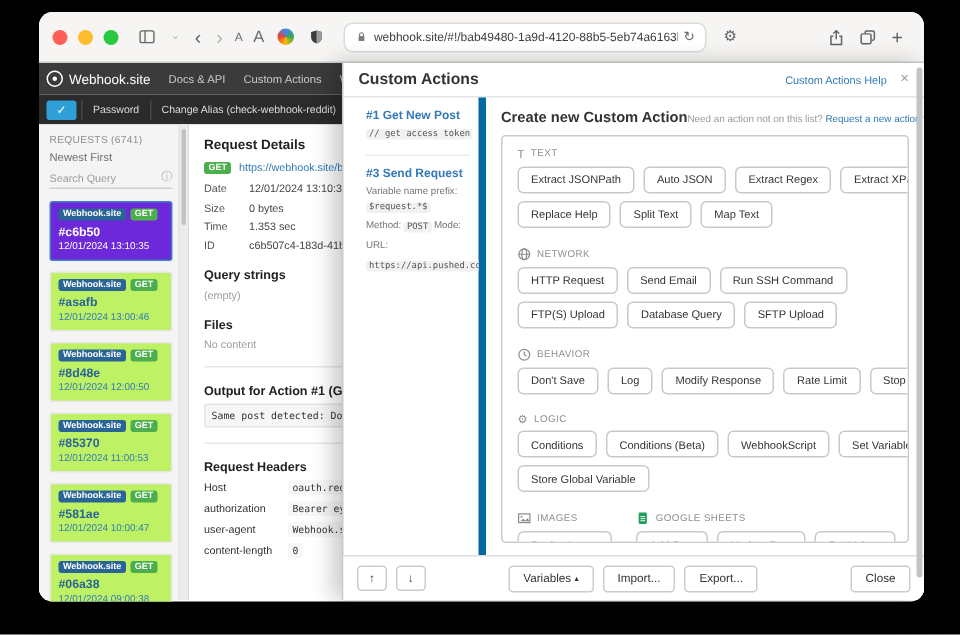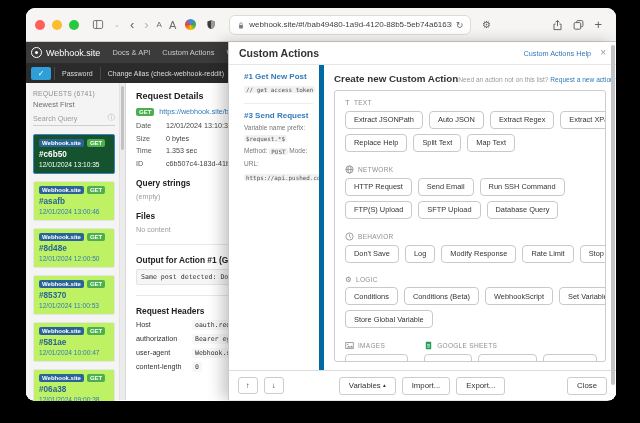--- a/index.html
+++ b/index.html
@@ -52,21 +52,21 @@
   .sb-scrollbar { position:absolute; right:0; top:0; bottom:0; width:6px; background:#ececec; border-left:1px solid #e2e2e2;}
   .sb-thumb { position:absolute; top:3px; left:1px; width:3px; height:64px; background:#c2c2c2; border-radius:2px; }
   .sb-requests { font-size:6.8px; color:#8e8e8e; margin-bottom:3px; letter-spacing:.2px;}
   .sb-sort { font-size:7.5px; color:#6f6f6f; margin-bottom:4px; }
   .sb-search { display:flex; align-items:center; border-bottom:1px solid #cfcfcf; padding-bottom:2px; margin-bottom:8px; }
   .sb-search input { border:none; outline:none; background:transparent; width:62px; font-size:7.2px; color:#555;
                      font-family:"Liberation Sans","DejaVu Sans",sans-serif; }
   .sb-search input::placeholder { color:#9b9b9b; }
   .sb-info { margin-left:auto; color:#b0b0b0; font-size:7.5px; }
   .req-card { background:#bef264; border:1px solid #e5e5e5; border-radius:2px; padding:4px 5px 5px; margin-bottom:7px; }
-  .req-card.sel { background:#14532d; border-color:#3c82c4; }
+  .req-card.sel { background:#6d28d9; border-color:#3c82c4; }
   .badges { display:flex; gap:3px; }
   .badge { font-size:6px; font-weight:bold; color:#fff; padding:1px 3px; border-radius:2px; white-space:nowrap; }
   .badge-src { background:#2a6496; }
   .badge-get { background:#4cae4c; }
   .req-id { font-size:8.2px; font-weight:bold; color:#2a6496; margin-top:3px; }
   .req-date { font-size:6.6px; color:#337ab7; margin-top:2px; white-space:nowrap; }
   .sel .req-id, .sel .req-date { color:#fff; }
 
   
   .panel { flex:1; min-width:0; background:#fff; border-left:1px solid #d8d8d8; padding:8px 0 0 10px;
@@ -373,22 +373,22 @@
                     </svg>
                     <span>NETWORK</span>
                   </div>
                   <div class="btn-line">
                     <button class="abtn">HTTP Request</button>
                     <button class="abtn">Send Email</button>
                     <button class="abtn">Run SSH Command</button>
                   </div>
                   <div class="btn-line">
                     <button class="abtn">FTP(S) Upload</button>
+                    <button class="abtn">Database Query</button>
                     <button class="abtn">SFTP Upload</button>
-                    <button class="abtn">Database Query</button>
                   </div>
                 </div>
               </div>
               <div class="sec-row row2">
                 <div class="sec">
                   <div class="sec-label">
                     <svg viewBox="0 0 10 10" width="9" height="9">
                       <circle cx="5" cy="5" r="4" fill="none" stroke="#8a8a8a" stroke-width="0.9"></circle>
                       <path d="M5 2.6V5l1.7 1.2" fill="none" stroke="#8a8a8a" stroke-width="0.9"></path>
                     </svg>

